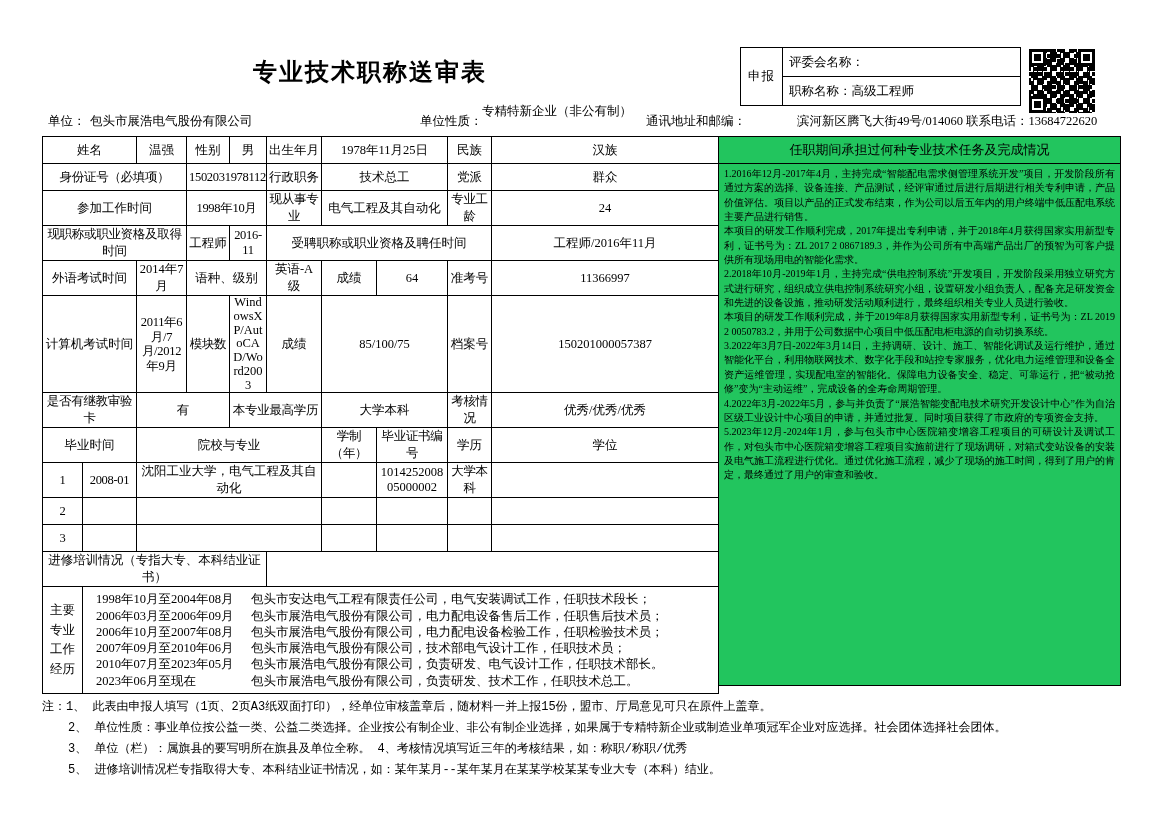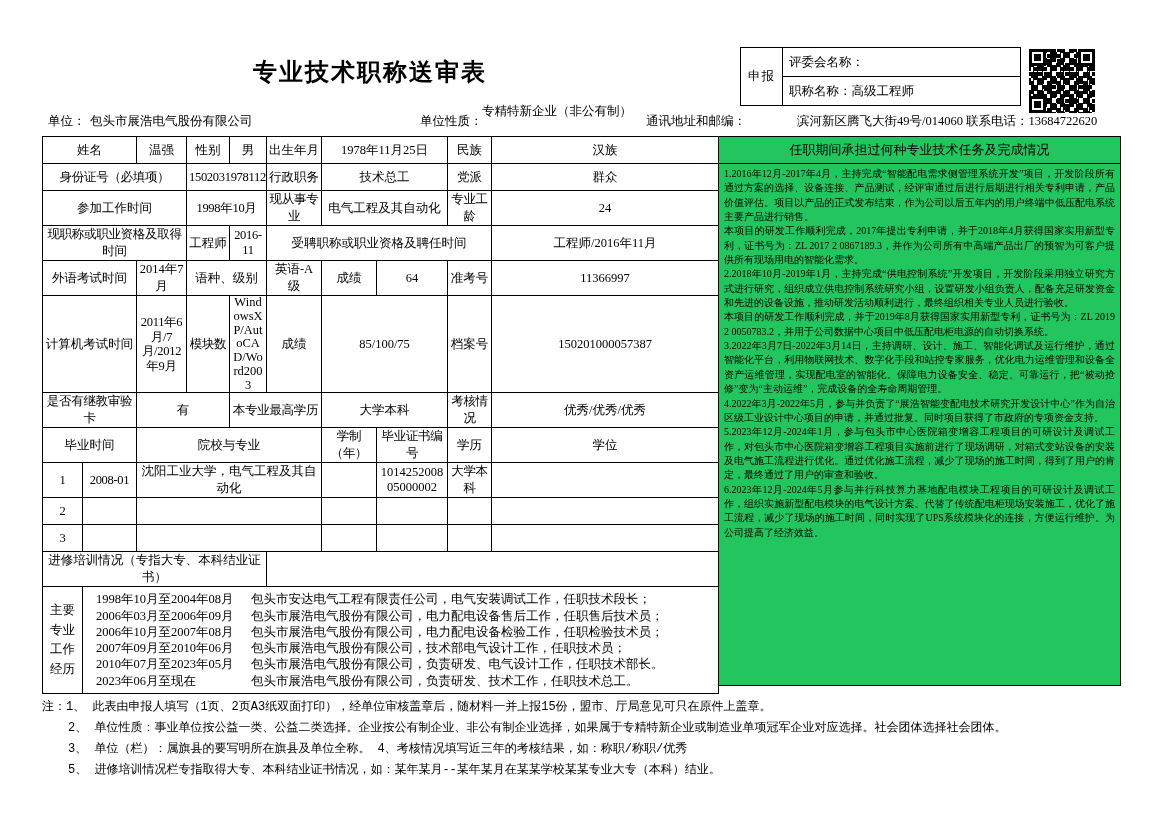--- a/index.html
+++ b/index.html
@@ -240,21 +240,20 @@
     <div class="rp">
       <div class="rp-header">任职期间承担过何种专业技术任务及完成情况</div>
       <div class="rp-body">
         <div>1.2016年12月-2017年4月，主持完成“智能配电需求侧管理系统开发”项目，开发阶段所有通过方案的选择、设备连接、产品测试，经评审通过后进行后期进行相关专利申请，产品价值评估。项目以产品的正式发布结束，作为公司以后五年内的用户终端中低压配电系统主要产品进行销售。</div>
         <div>本项目的研发工作顺利完成，2017年提出专利申请，并于2018年4月获得国家实用新型专利，证书号为：ZL 2017 2 0867189.3，并作为公司所有中高端产品出厂的预智为可客户提供所有现场用电的智能化需求。</div>
         <div>2.2018年10月-2019年1月，主持完成“供电控制系统”开发项目，开发阶段采用独立研究方式进行研究，组织成立供电控制系统研究小组，设置研发小组负责人，配备充足研发资金和先进的设备设施，推动研发活动顺利进行，最终组织相关专业人员进行验收。</div>
         <div>本项目的研发工作顺利完成，并于2019年8月获得国家实用新型专利，证书号为：ZL 2019 2 0050783.2，并用于公司数据中心项目中低压配电柜电源的自动切换系统。</div>
         <div>3.2022年3月7日-2022年3月14日，主持调研、设计、施工、智能化调试及运行维护，通过智能化平台，利用物联网技术、数字化手段和站控专家服务，优化电力运维管理和设备全资产运维管理，实现配电室的智能化。保障电力设备安全、稳定、可靠运行，把“被动抢修”变为“主动运维”，完成设备的全寿命周期管理。</div>
         <div>4.2022年3月-2022年5月，参与并负责了“展浩智能变配电技术研究开发设计中心”作为自治区级工业设计中心项目的申请，并通过批复。同时项目获得了市政府的专项资金支持。</div>
         <div>5.2023年12月-2024年1月，参与包头市中心医院箱变增容工程项目的可研设计及调试工作，对包头市中心医院箱变增容工程项目实施前进行了现场调研，对箱式变站设备的安装及电气施工流程进行优化。通过优化施工流程，减少了现场的施工时间，得到了用户的肯定，最终通过了用户的审查和验收。</div>
-        <div>6.2023年12月-2024年5月参与并行科技算力基地配电模块工程项目的可研设计及调试工作，组织实施新型配电模块的电气设计方案。代替了传统配电柜现场安装施工，优化了施工流程，减少了现场的施工时间，同时实现了UPS系统模块化的连接，方便运行维护。为公司提高了经济效益。</div>
       </div>
     </div>
   </div>
 
   <div class="notes">
     <div class="note-line">注：1、 此表由申报人填写（1页、2页A3纸双面打印），经单位审核盖章后，随材料一并上报15份，盟市、厅局意见可只在原件上盖章。</div>
     <div class="note-line">2、 单位性质：事业单位按公益一类、公益二类选择。企业按公有制企业、非公有制企业选择，如果属于专精特新企业或制造业单项冠军企业对应选择。社会团体选择社会团体。</div>
     <div class="note-line">3、 单位（栏）：属旗县的要写明所在旗县及单位全称。  4、考核情况填写近三年的考核结果，如：称职/称职/优秀</div>
     <div class="note-line">5、 进修培训情况栏专指取得大专、本科结业证书情况，如：某年某月--某年某月在某某学校某某专业大专（本科）结业。</div>
   </div>

